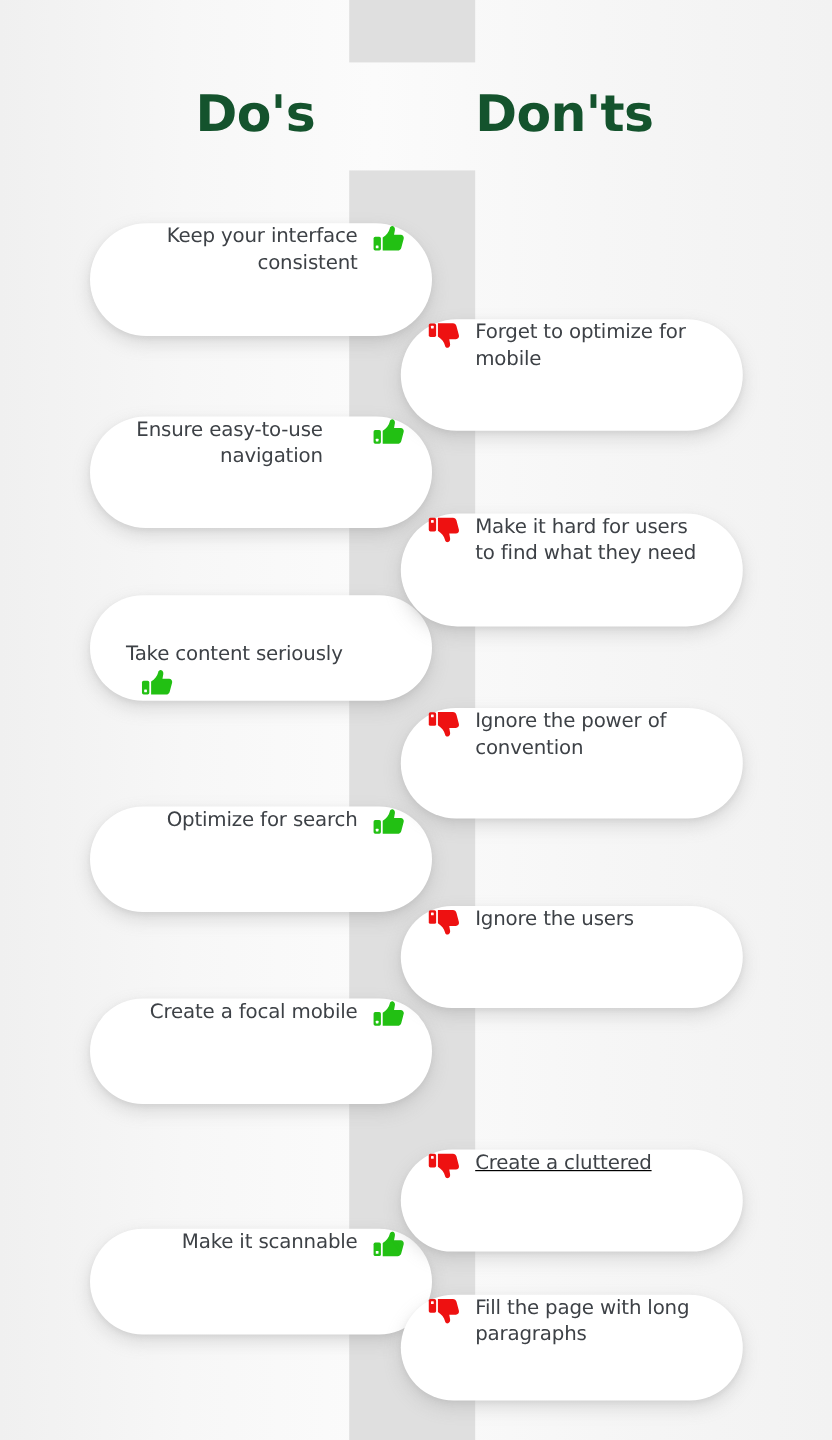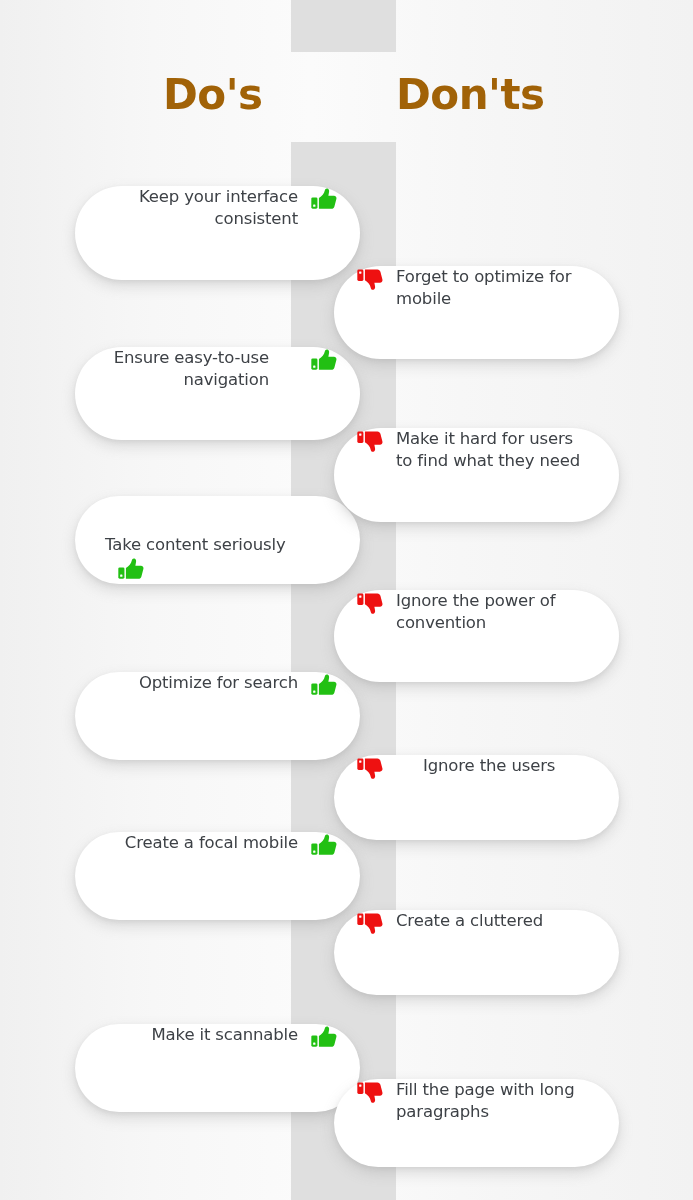--- a/index.html
+++ b/index.html
@@ -35,21 +35,21 @@
     position: absolute;
     top: 62px;
     left: 0;
     width: 693px;
     height: 70px;
   }
   .heading {
     position: absolute;
     font-size: 42px;
     font-weight: 700;
-    color: #a16207;
+    color: #14532d;
     letter-spacing: -0.5px;
     font-family: "DejaVu Sans", sans-serif;
     white-space: nowrap;
   }
   .heading-dos   { left: 163px; top: 8px; }
   .heading-donts { left: 396px; top: 8px; }
 
   
   .card {
     position: absolute;
@@ -170,29 +170,29 @@
       <span class="card-text">Make it hard for users to find what they need</span>
     </div>
     <div class="card card-dont" style="top: 590px; height: 92px;">
       <svg class="icon" viewBox="0 0 32 32">
         <rect x="1.5" y="4" width="7" height="13" rx="1.6" fill="#ee1111"></rect>
         <rect x="3.6" y="6.2" width="2.6" height="2.6" rx="0.5" fill="#ffffff"></rect>
         <path d="M10.2 16.4 C13.6 18.6 16.2 21.6 16.9 25.0 C17.2 26.7 18.6 27.6 20.0 27.1 C21.4 26.6 22.1 25.1 21.8 23.4 L21.0 19.0 L27.3 19.0 C29.3 19.0 30.7 17.2 30.2 15.3 L27.9 6.6 C27.5 5.0 26.1 3.9 24.5 3.9 L10.2 3.9 Z" fill="#ee1111"></path>
       </svg>
       <span class="card-text">Ignore the power of convention</span>
     </div>
-    <div class="card card-dont" style="top: 755px; height: 85px; gap: 27px;">
+    <div class="card card-dont" style="top: 755px; height: 85px;">
       <svg class="icon" viewBox="0 0 32 32">
         <rect x="1.5" y="4" width="7" height="13" rx="1.6" fill="#ee1111"></rect>
         <rect x="3.6" y="6.2" width="2.6" height="2.6" rx="0.5" fill="#ffffff"></rect>
         <path d="M10.2 16.4 C13.6 18.6 16.2 21.6 16.9 25.0 C17.2 26.7 18.6 27.6 20.0 27.1 C21.4 26.6 22.1 25.1 21.8 23.4 L21.0 19.0 L27.3 19.0 C29.3 19.0 30.7 17.2 30.2 15.3 L27.9 6.6 C27.5 5.0 26.1 3.9 24.5 3.9 L10.2 3.9 Z" fill="#ee1111"></path>
       </svg>
       <span class="card-text">Ignore the users</span>
     </div>
-    <div class="card card-dont" style="top: 910px; height: 85px;">
+    <div class="card card-dont" style="top: 958px; height: 85px; text-decoration: underline;">
       <svg class="icon" viewBox="0 0 32 32">
         <rect x="1.5" y="4" width="7" height="13" rx="1.6" fill="#ee1111"></rect>
         <rect x="3.6" y="6.2" width="2.6" height="2.6" rx="0.5" fill="#ffffff"></rect>
         <path d="M10.2 16.4 C13.6 18.6 16.2 21.6 16.9 25.0 C17.2 26.7 18.6 27.6 20.0 27.1 C21.4 26.6 22.1 25.1 21.8 23.4 L21.0 19.0 L27.3 19.0 C29.3 19.0 30.7 17.2 30.2 15.3 L27.9 6.6 C27.5 5.0 26.1 3.9 24.5 3.9 L10.2 3.9 Z" fill="#ee1111"></path>
       </svg>
       <span class="card-text">Create a cluttered</span>
     </div>
     <div class="card card-dont" style="top: 1079px; height: 88px;">
       <svg class="icon" viewBox="0 0 32 32">
         <rect x="1.5" y="4" width="7" height="13" rx="1.6" fill="#ee1111"></rect>

